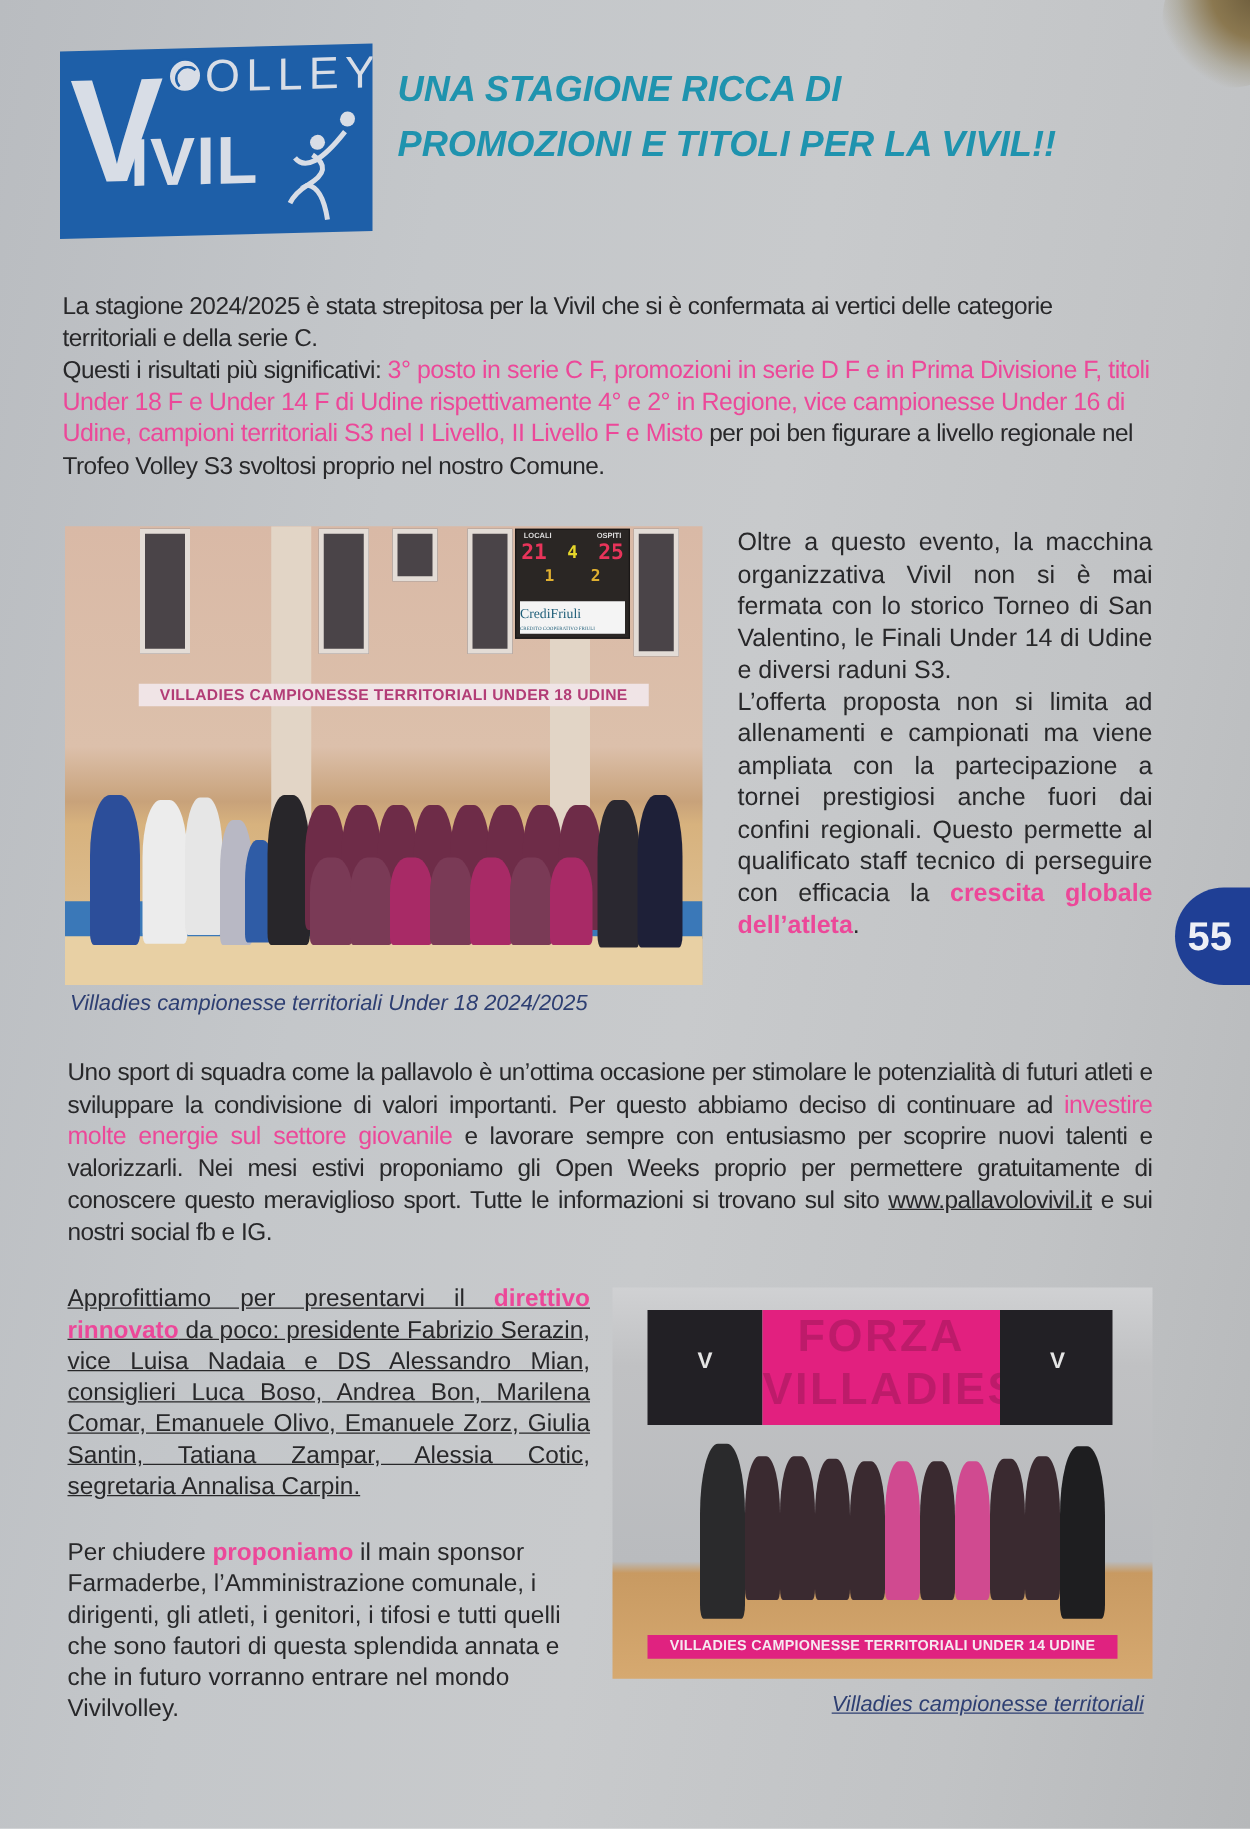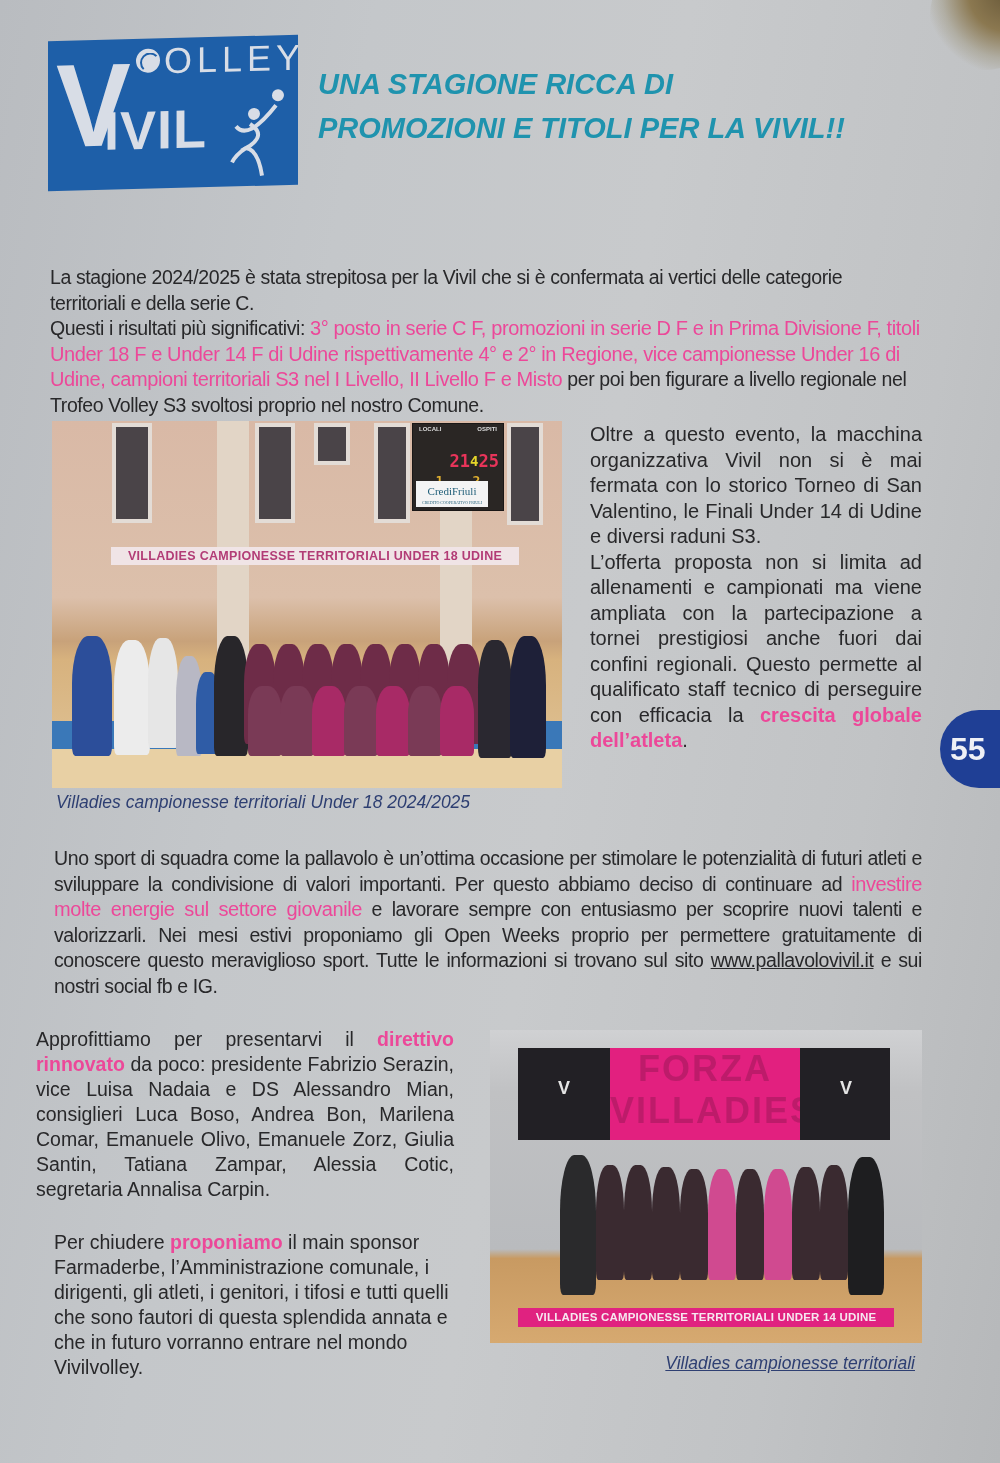--- a/index.html
+++ b/index.html
@@ -43,32 +43,32 @@
     font-size: 54px; font-weight: bold; color: #d8dde6; letter-spacing: 1px;
   }
   .logo .player {
     position: absolute; left: 180px; top: 50px; width: 60px; height: 95px;
   }
   .title-block { position: absolute; left: 318px; top: 40px; color: #1a8ca6; }
   .title-main {
     font-size: 45px; font-weight: bold; letter-spacing: 1px; color: #1a87a3;
   }
   .title-sub {
-    font-size: 29px; font-weight: bold; font-style: italic; line-height: 40px; margin-top: 24px; color: #1f93ae;
+    font-size: 29px; font-weight: bold; font-style: italic; line-height: 40px; margin-top: 12px; color: #1f93ae;
   }
   .para {
     position: absolute; font-size: 19.5px; line-height: 25.5px; color: #28282a;
   }
   .hl { color: #ec4899; font-weight: bold; }
   .condensed { font-family: "Liberation Sans", sans-serif; letter-spacing: -0.4px; }
   .justify { text-align: justify; }
-  .p1 { left: 50px; top: 233px; width: 872px; margin-top: 32px; }
+  .p1 { left: 50px; top: 233px; width: 872px; }
   .p2 { left: 590px; top: 422px; width: 332px; }
   .p3 { left: 54px; top: 846px; width: 868px; }
-  .p4 { left: 36px; top: 1027px; width: 418px; }
+  .p4 { left: 54px; top: 1027px; width: 418px; text-decoration: underline; }
   .p5 { left: 54px; top: 1230px; width: 418px; }
   .link { text-decoration: underline; }
 
   .photo1 {
     position: absolute; left: 52px; top: 421px; width: 510px; height: 367px;
     background: linear-gradient(180deg, #d9b9a6 0%, #dcc0ab 48%, #c8a27a 60%, #d7b27e 65%, #e1c69a 100%);
     overflow: hidden;
   }
   .photo1 .window {
     position: absolute; background: #4a4448; border: 4px solid #e3dcd6;
@@ -77,25 +77,25 @@
   .photo1 .banner {
     position: absolute; left: 47px; top: 126px; width: 408px; height: 18px;
     background: #f0e4e6; color: #b23c76; font-size: 12.5px; font-weight: bold;
     text-align: center; line-height: 18px; letter-spacing: 0.3px; margin-left: 12px;
   }
   .scoreboard {
     position: absolute; left: 360px; top: 2px; width: 92px; height: 88px; background: #2a2624;
     border: 1px solid #1a1716;
   }
   .sb-labels { display: flex; justify-content: space-between; font-size: 6px; color: #ddd; padding: 2px 6px 0; font-weight: bold; }
-  .sb-scores { display: flex; justify-content: flex-end; align-items: center; padding: 0 4px; font-family: "DejaVu Sans Mono", monospace; font-weight: bold; margin-top: 19px; }
+  .sb-scores { display: flex; justify-content: space-between; align-items: center; padding: 0 4px; font-family: "DejaVu Sans Mono", monospace; font-weight: bold; }
   .sb-home, .sb-away { color: #e8345a; font-size: 17px; }
   .sb-set { color: #e6d62a; font-size: 14px; }
   .sb-row2 { display: flex; justify-content: space-around; color: #e0b030; font-size: 13px; font-family: "DejaVu Sans Mono", monospace; font-weight: bold; padding: 2px 8px; }
-  .sb-sponsor { position: absolute; left: 3px; bottom: 3px; width: 72px; height: 26px; background: #f4f4f4; color: #1f5e78; font-size: 11px; font-family: "Liberation Serif", serif; text-align: center; line-height: 20px; }
+  .sb-sponsor { position: absolute; left: 3px; bottom: 3px; width: 84px; height: 26px; background: #f4f4f4; color: #1f5e78; font-size: 11px; font-family: "Liberation Serif", serif; text-align: left; line-height: 20px; }
   .sb-sponsor small { display: block; font-size: 4px; line-height: 4px; color: #1f5e78; }
   .court {
     position: absolute; left: 0; top: 300px; width: 510px; height: 30px; background: #3a78b8;
   }
   .floor { position: absolute; left: 0; top: 328px; width: 510px; height: 40px; background: #e8d0a4; }
   .team {
     position: absolute; left: 16px; top: 195px; width: 480px; height: 150px;
   }
   .person { position: absolute; border-radius: 40% 40% 8% 8%; }
   .caption {

